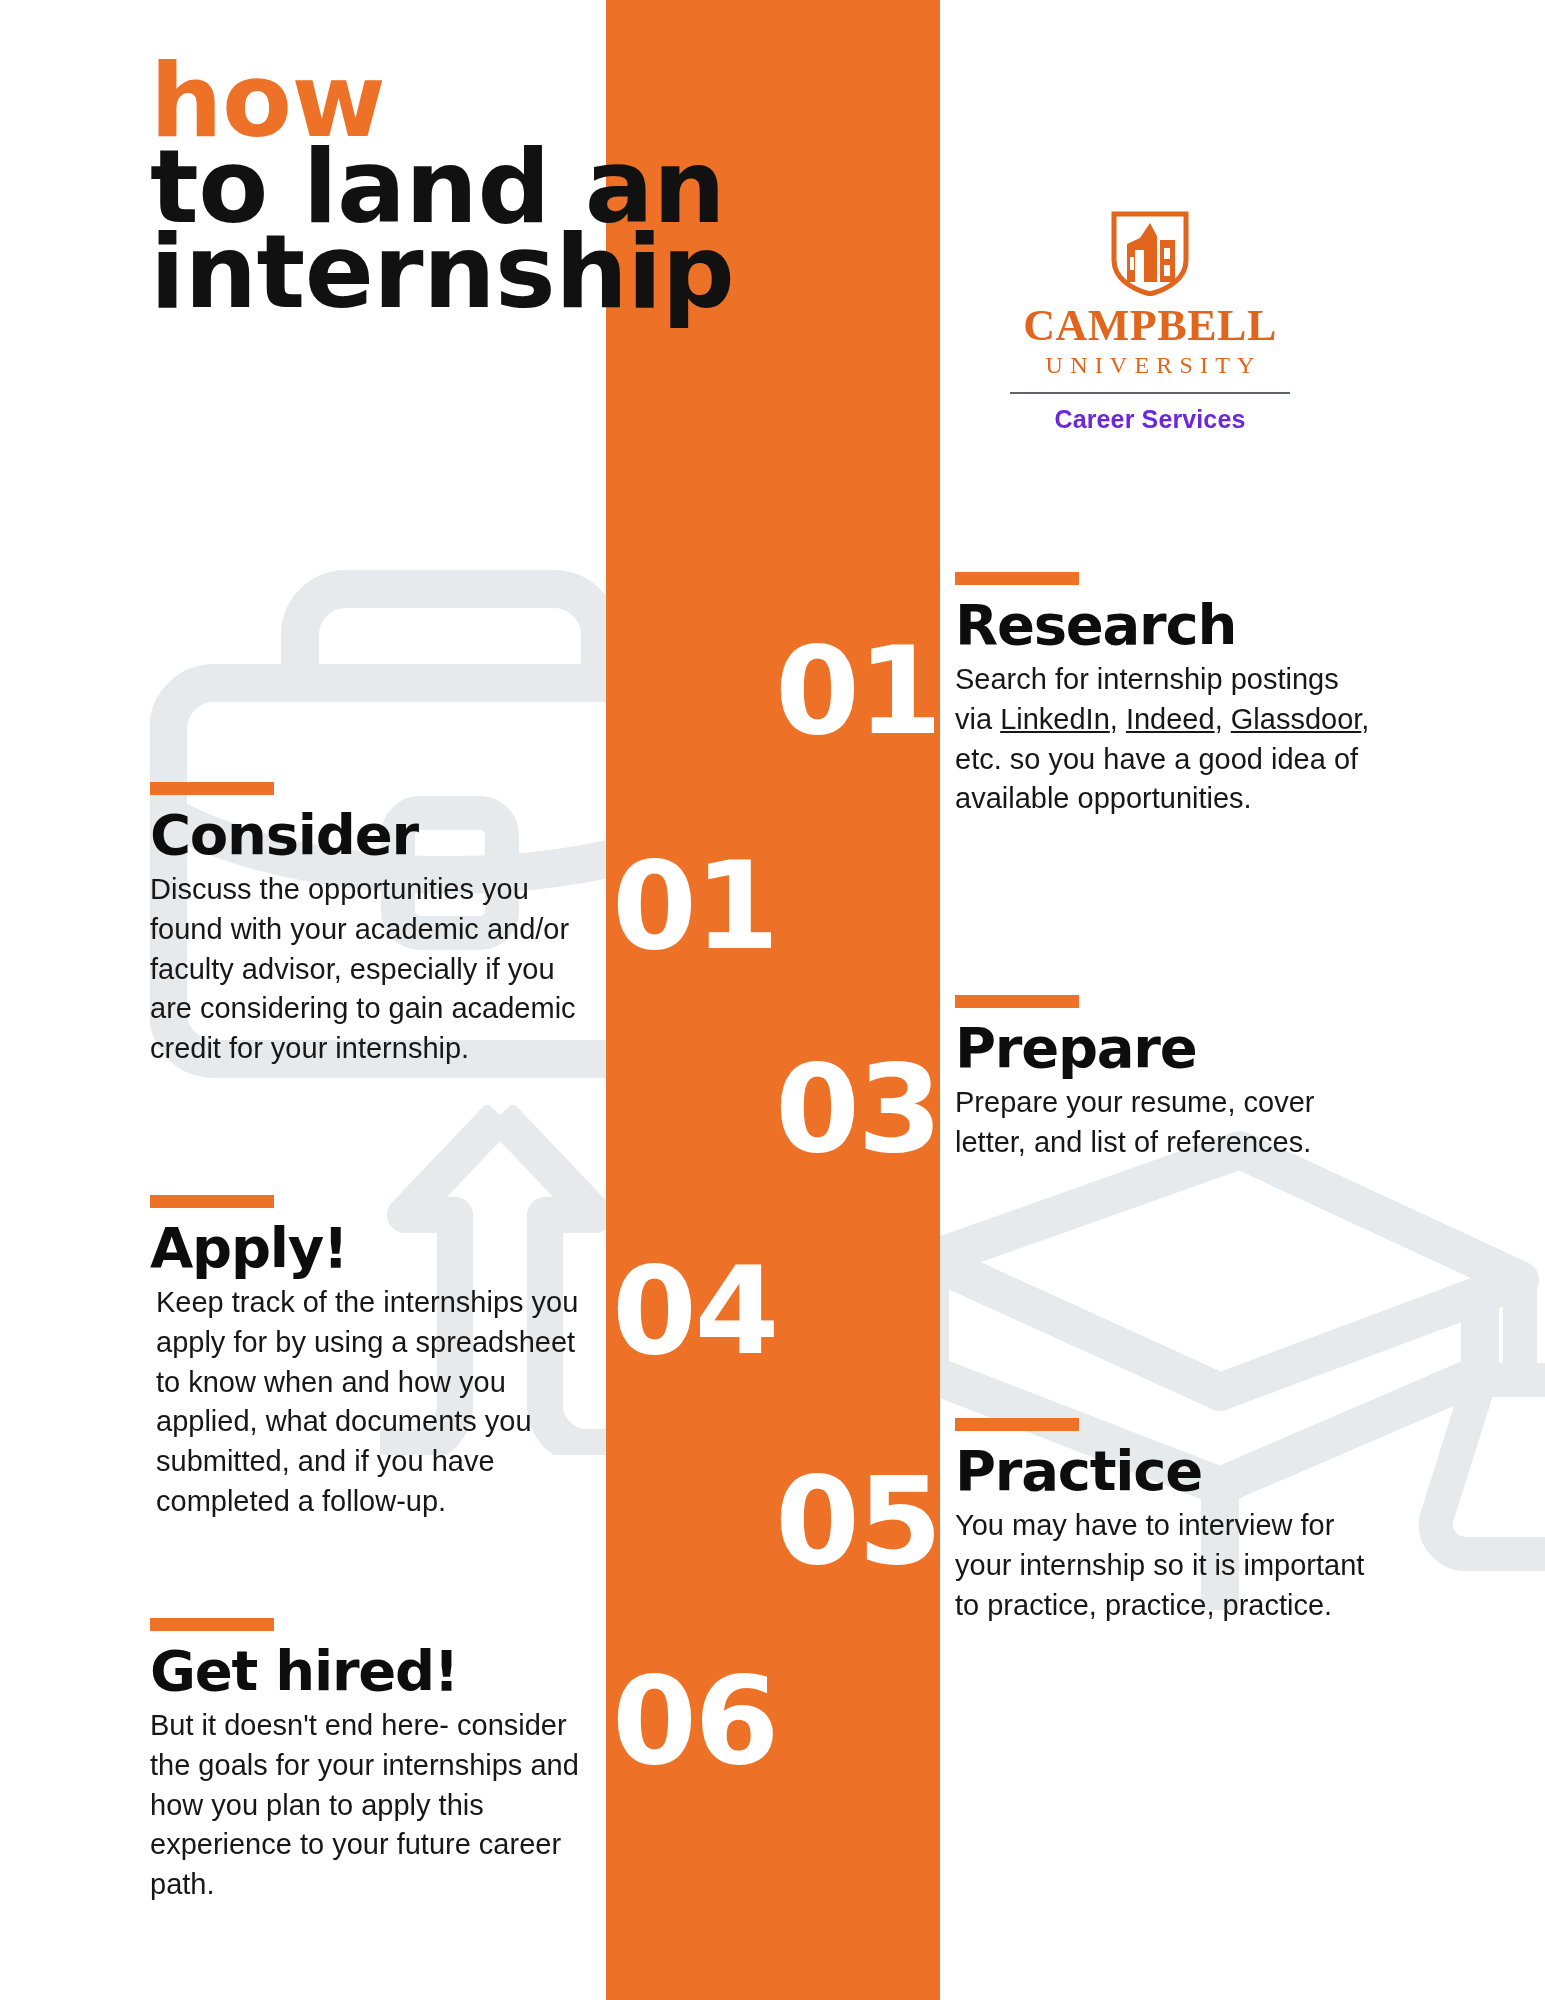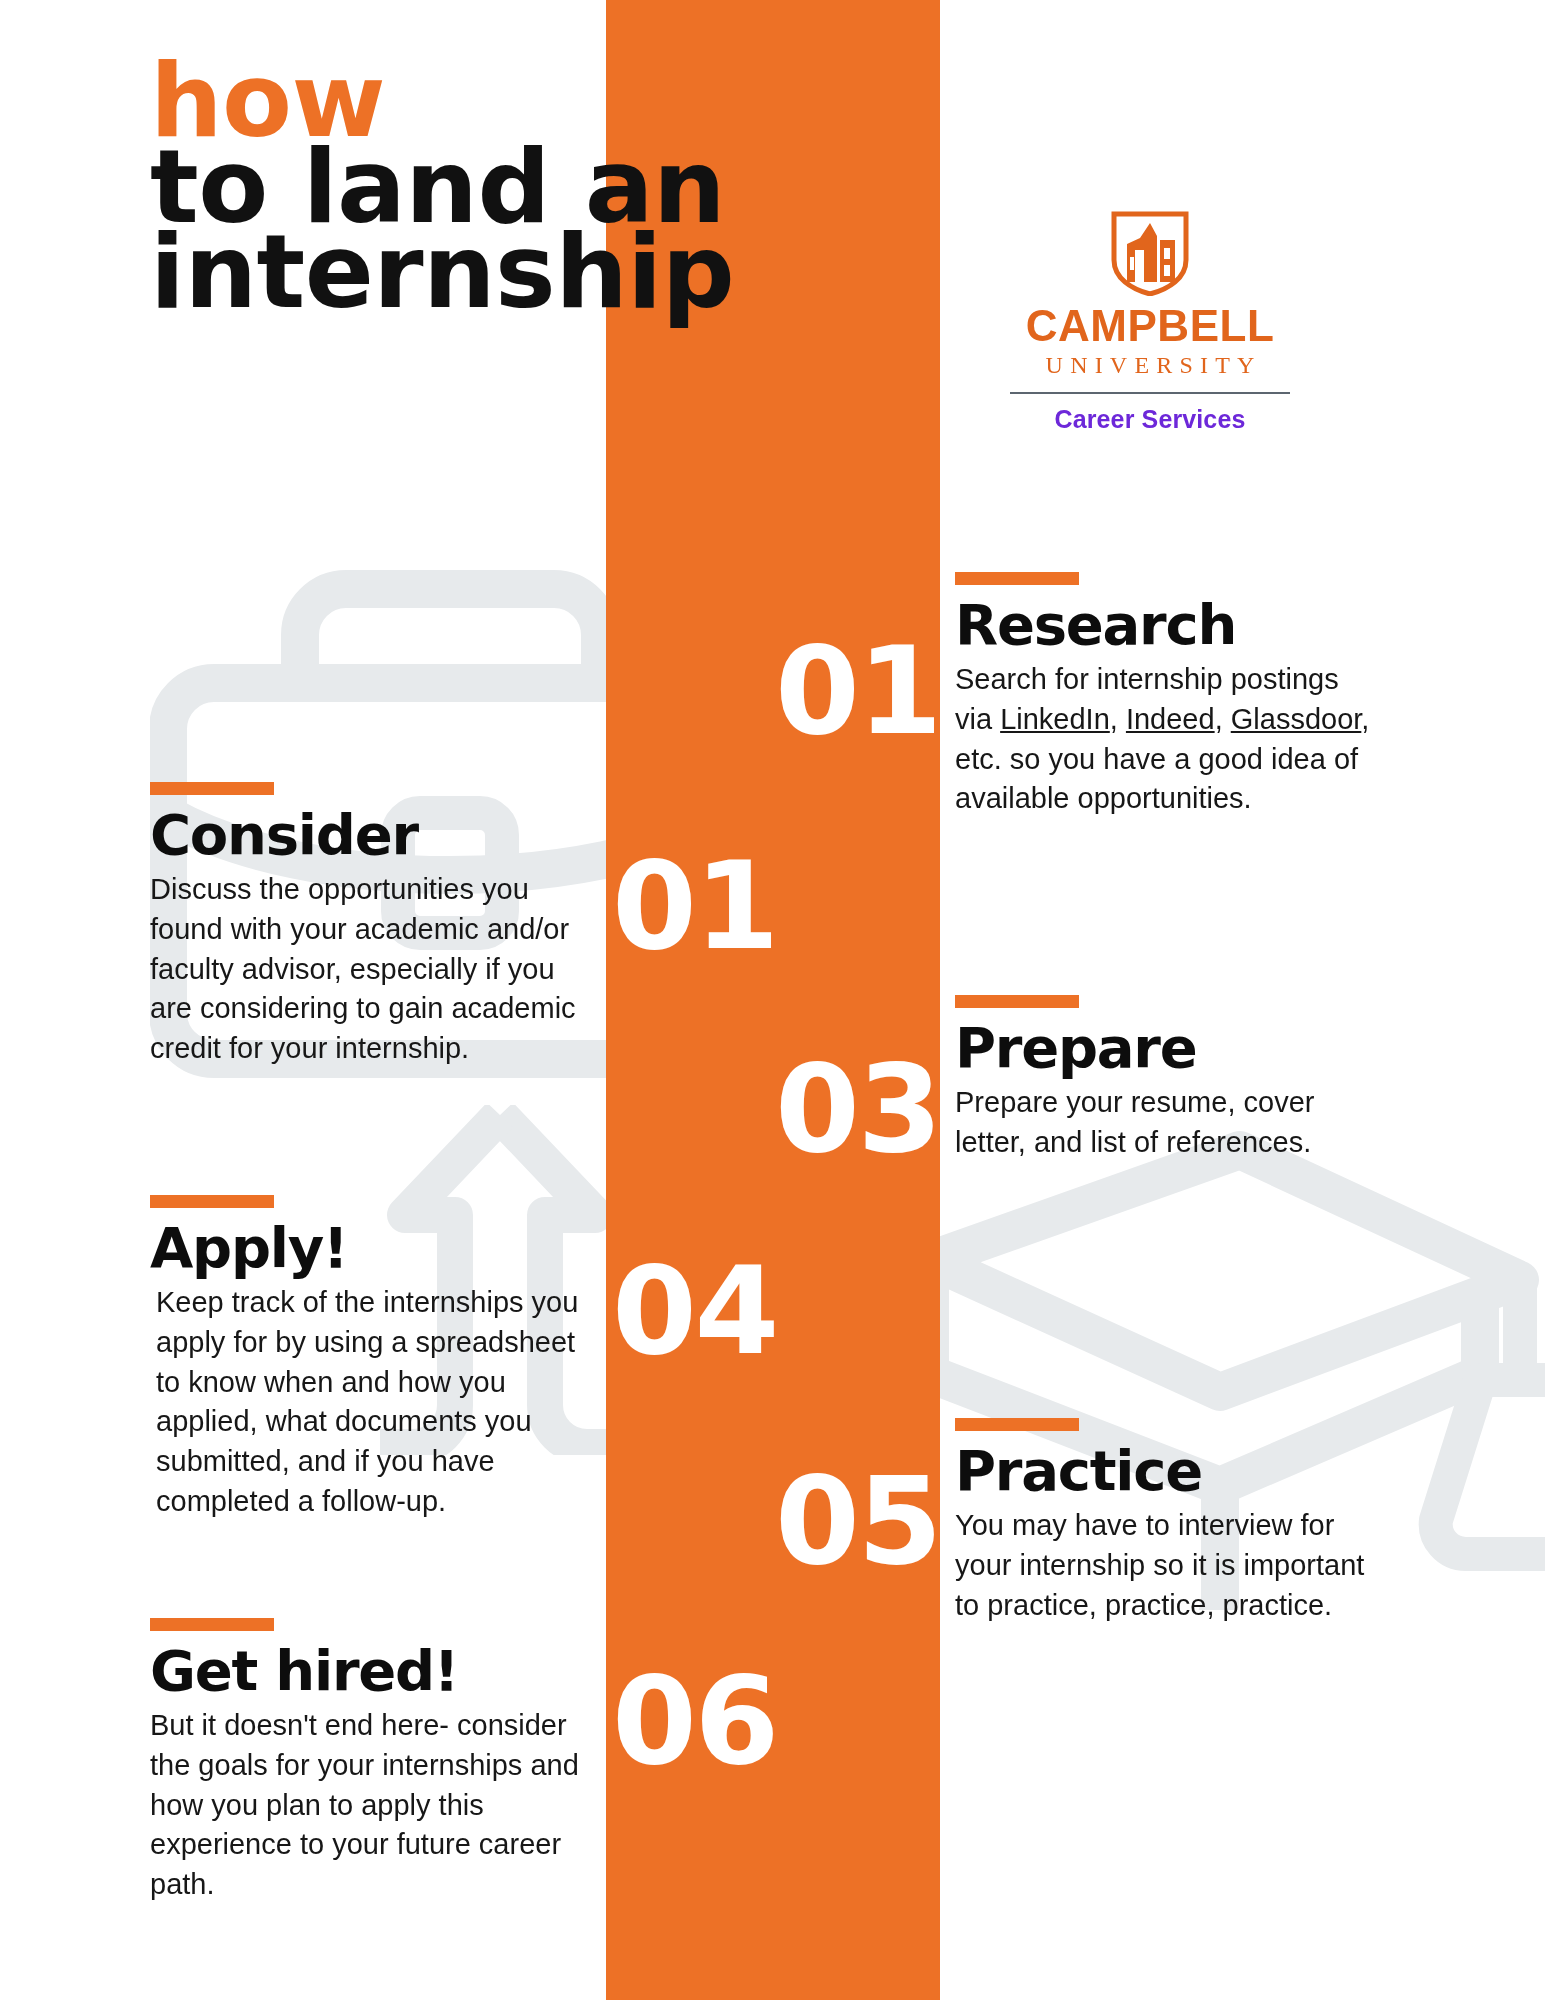--- a/index.html
+++ b/index.html
@@ -59,21 +59,21 @@
   #logo-block {
     position: absolute;
     left: 1000px;
     top: 210px;
     width: 300px;
     text-align: center;
     z-index: 5;
   }
   #logo-shield { display: block; margin: 0 auto 8px auto; }
   #logo-campbell {
-    font-family: Liberation Sans, sans-serif;
+    font-family: Liberation Serif, serif;
     font-weight: 700;
     font-size: 44px;
     color: #E1651C;
     letter-spacing: 0.012em;
     line-height: 1;
   }
   #logo-university {
     font-family: "Liberation Serif", serif;
     font-weight: 400;
     font-size: 24px;

